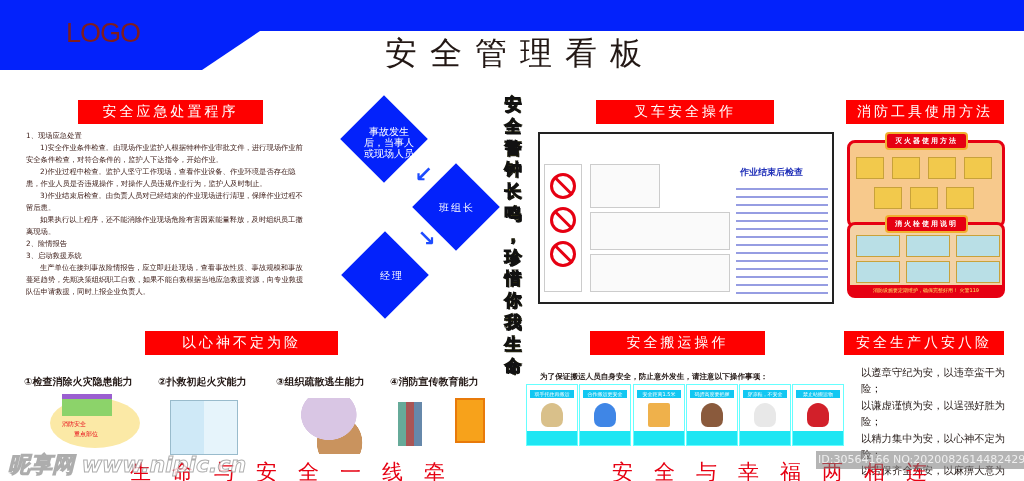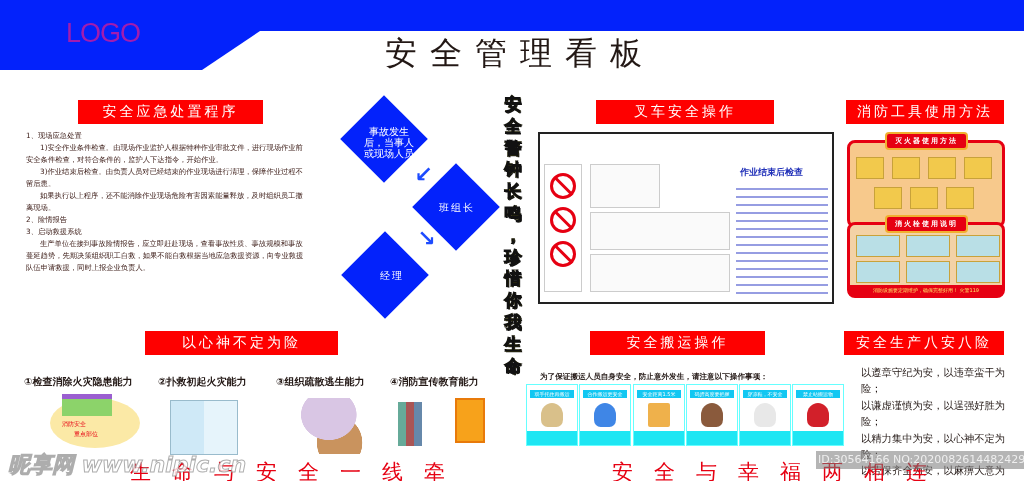--- a/index.html
+++ b/index.html
@@ -1,19 +1,19 @@
 <!DOCTYPE html>
 <html><head>
 <meta charset="utf-8">
 <style>
 *{box-sizing:border-box;margin:0;padding:0}
 body{width:1024px;height:481px;background:#fff;position:relative;overflow:hidden;font-family:"DejaVu Sans",sans-serif;color:#231815}
 .topbar{position:absolute;left:0;top:0;width:1024px;height:31px;background:#0322fb}
 .logo-tab2{position:absolute;left:0;top:0;width:260px;height:70px;background:#0322fb;clip-path:polygon(0 0,260px 0,260px 31px,202px 70px,0 70px)}
-.logo{position:absolute;left:66px;top:18px;color:#a21caf;font-family:"Liberation Sans",sans-serif;font-size:27px;letter-spacing:-1px}
+.logo{position:absolute;left:66px;top:18px;color:#7f1d1d;font-family:"Liberation Sans",sans-serif;font-size:27px;letter-spacing:-1px}
 .main-title{position:absolute;left:385px;top:32px;font-size:32px;letter-spacing:13px;color:#231815}
 .red-hdr{position:absolute;background:#fe0000;color:#fff;text-align:center;font-size:14px;letter-spacing:3px;line-height:22px;height:24px}
 .body-text{position:absolute;left:26px;top:130px;width:282px;font-size:7.3px;line-height:12px;color:#3a1a15}
 .body-text p{margin:0}
 .body-text .ind{text-indent:14px}
 .diamond{position:absolute;width:62px;height:62px;background:#0322fb;transform:rotate(45deg)}
 .dlabel{position:absolute;color:#fff;font-size:10px;text-align:center;line-height:11px}
 .arrow{position:absolute;color:#1d4bff;font-size:22px;font-weight:bold}
 .vert{position:absolute;left:503px;top:94px;width:20px;font-size:17px;font-weight:bold;line-height:21.8px;color:#ffee00;text-align:center;-webkit-text-stroke:1px #111;text-shadow:1px 1px 0 #111}
 .fork-frame{position:absolute;left:538px;top:132px;width:296px;height:172px;border:2px solid #222;background:#fff}
@@ -46,20 +46,21 @@
 
 <div class="topbar"></div>
 <div class="logo-tab2"></div>
 <div class="logo">LOGO</div>
 <div class="main-title">安全管理看板</div>
 
 <div class="red-hdr" style="left:78px;top:100px;width:185px">安全应急处置程序</div>
 <div class="body-text" id="emg">
     <p>1、现场应急处置</p>
     <p class="ind">1)安全作业条件检查。由现场作业监护人根据特种作业审批文件，进行现场作业前安全条件检查，对符合条件的，监护人下达指令，开始作业。</p>
+    <p class="ind">2)作业过程中检查。监护人坚守工作现场，查看作业设备、作业环境是否存在隐患，作业人员是否违规操作，对操作人员违规作业行为，监护人及时制止。</p>
     <p class="ind">3)作业结束后检查。由负责人员对已经结束的作业现场进行清理，保障作业过程不留后患。</p>
     <p class="ind">如果执行以上程序，还不能消除作业现场危险有害因素能量释放，及时组织员工撤离现场。</p>
     <p>2、险情报告</p>
     <p>3、启动救援系统</p>
     <p class="ind">生产单位在接到事故险情报告，应立即赶赴现场，查看事故性质、事故规模和事故蔓延趋势，先期决策组织职工自救，如果不能自救根据当地应急救援资源，向专业救援队伍申请救援，同时上报企业负责人。</p>
   </div>
 
 <div class="diamond" style="left:353px;top:108px"></div>
 <div class="dlabel" style="left:364px;top:126px;width:50px;text-align:center">事故发生后，当事人或现场人员</div>
 <div class="arrow" style="left:414px;top:162px;transform:rotate(45deg)">↓</div>

